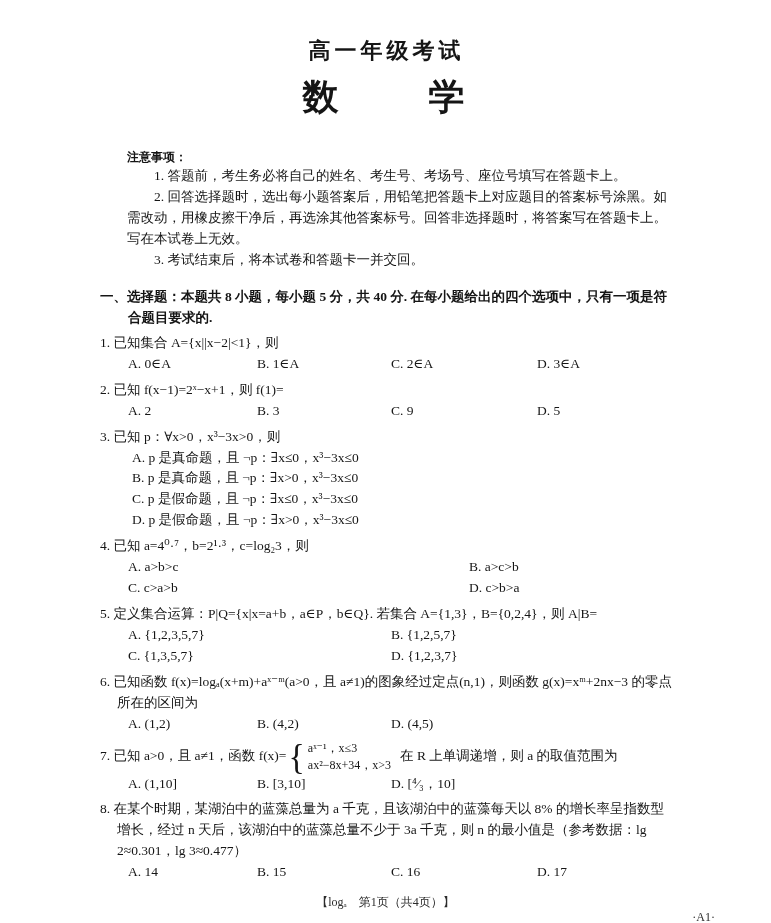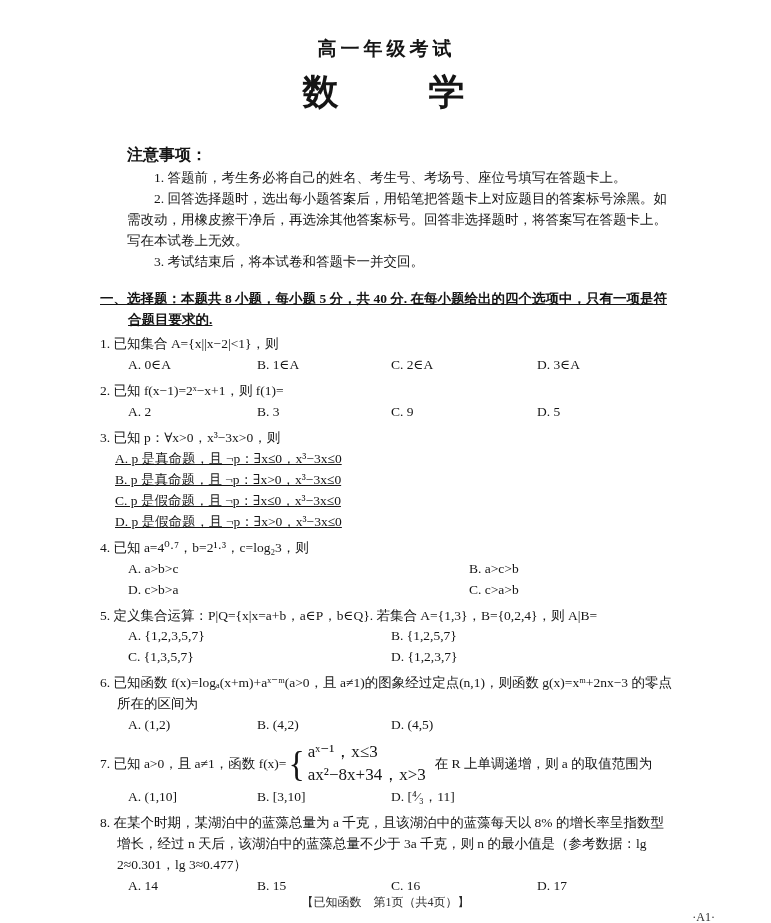--- a/index.html
+++ b/index.html
@@ -10,69 +10,68 @@
     background: #fff;
     position: relative;
     overflow: hidden;
     padding: 30px 98px 0 100px;
     font-family: "Liberation Serif", "DejaVu Serif", serif;
     font-size: 13.5px;
     line-height: 1.55;
     color: #151515;
   }
   h1.title {
-    font-size: 19px;
+    font-size: 22px;
     font-weight: 700;
     text-align: center;
     letter-spacing: 4px;
     margin: 4px 0 2px;
   }
   h2.subject {
     font-size: 36px;
     font-weight: 700;
     text-align: center;
     letter-spacing: 6px;
     margin: 0 0 22px;
   }
   .notice { margin: 0 0 16px 27px; }
-  .notice-heading { font-weight: 700; font-size: 16px; margin: 0; }
+  .notice-heading { font-weight: 700; font-size: 12px; margin: 0; }
   .notice-item { margin: 0; text-indent: 2em; }
   .section-heading {
     font-weight: 700;
     margin: 0 0 4px;
     padding-left: 28px;
     text-indent: -28px;
-    text-decoration: underline;
   }
   .question { margin-bottom: 5px; }
   .stem { margin: 0; padding-left: 17px; text-indent: -17px; }
   .opts { margin-left: 28px; }
   .row4 { display: grid; grid-template-columns: 129px 134px 146px 1fr; }
   .row2 { display: grid; grid-template-columns: 263px 1fr; }
   .row2w { display: grid; grid-template-columns: 341px 1fr; }
-  .opts.list { margin-left: 15px; text-decoration: underline; }
+  .opts.list { margin-left: 32px; }
   .opts.list .opt { display: block; }
   .stem-flex {
     display: flex;
     align-items: center;
     margin: 0;
     padding-left: 0;
     text-indent: 0;
   }
   .brace {
     font-size: 34px;
     font-weight: 300;
     line-height: 1;
     margin: 0 3px 0 2px;
     transform: scaleY(1.05);
   }
   .pieces {
     display: inline-flex;
     flex-direction: column;
-    font-size: 17px;
+    font-size: 12px;
     line-height: 1.35;
   }
   .suffix { margin-left: 9px; }
   .footer {
     position: absolute;
     left: 0;
     bottom: 11px;
     width: 100%;
     text-align: center;
     font-size: 12px;
@@ -125,22 +124,22 @@
       <span class="opt">C. p 是假命题，且 ¬p：∃x≤0，x³−3x≤0</span>
       <span class="opt">D. p 是假命题，且 ¬p：∃x&gt;0，x³−3x≤0</span>
     </div>
   </div>
 
   <div class="question">
     <p class="stem">4. 已知 a=4⁰·⁷，b=2¹·³，c=log₂3，则</p>
     <div class="opts row2w">
       <span class="opt">A. a&gt;b&gt;c</span>
       <span class="opt">B. a&gt;c&gt;b</span>
+      <span class="opt">C. c&gt;a&gt;b</span>
       <span class="opt">D. c&gt;b&gt;a</span>
-      <span class="opt">C. c&gt;a&gt;b</span>
     </div>
   </div>
 
   <div class="question">
     <p class="stem">5. 定义集合运算：P|Q={x|x=a+b，a∈P，b∈Q}. 若集合 A={1,3}，B={0,2,4}，则 A|B=</p>
     <div class="opts row2">
       <span class="opt">A. {1,2,3,5,7}</span>
       <span class="opt">B. {1,2,5,7}</span>
       <span class="opt">C. {1,3,5,7}</span>
       <span class="opt">D. {1,2,3,7}</span>
@@ -162,32 +161,32 @@
       <span class="brace">{</span>
       <span class="pieces">
         <span>aˣ⁻¹，x≤3</span>
         <span>ax²−8x+34，x&gt;3</span>
       </span>
       <span class="suffix">在 R 上单调递增，则 a 的取值范围为</span>
     </div>
     <div class="opts row4">
       <span class="opt">A. (1,10]</span>
       <span class="opt">B. [3,10]</span>
-      <span class="opt">D. [⁴⁄₃，11]</span>
+      <span class="opt">D. [⁴⁄₃，10]</span>
     </div>
   </div>
 
   <div class="question">
     <p class="stem">8. 在某个时期，某湖泊中的蓝藻总量为 a 千克，且该湖泊中的蓝藻每天以 8% 的增长率呈指数型增长，经过 n 天后，该湖泊中的蓝藻总量不少于 3a 千克，则 n 的最小值是（参考数据：lg 2≈0.301，lg 3≈0.477）</p>
     <div class="opts row4">
       <span class="opt">A. 14</span>
       <span class="opt">B. 15</span>
       <span class="opt">C. 16</span>
       <span class="opt">D. 17</span>
     </div>
   </div>
 
   <div class="footer">
-    <span>【已知函数　第1页（共4页）】</span>
+    <span>【logₐ　第1页（共4页）】</span>
     <span class="right">·A1·</span>
   </div>
 
 </div>
 
 </body></html>

